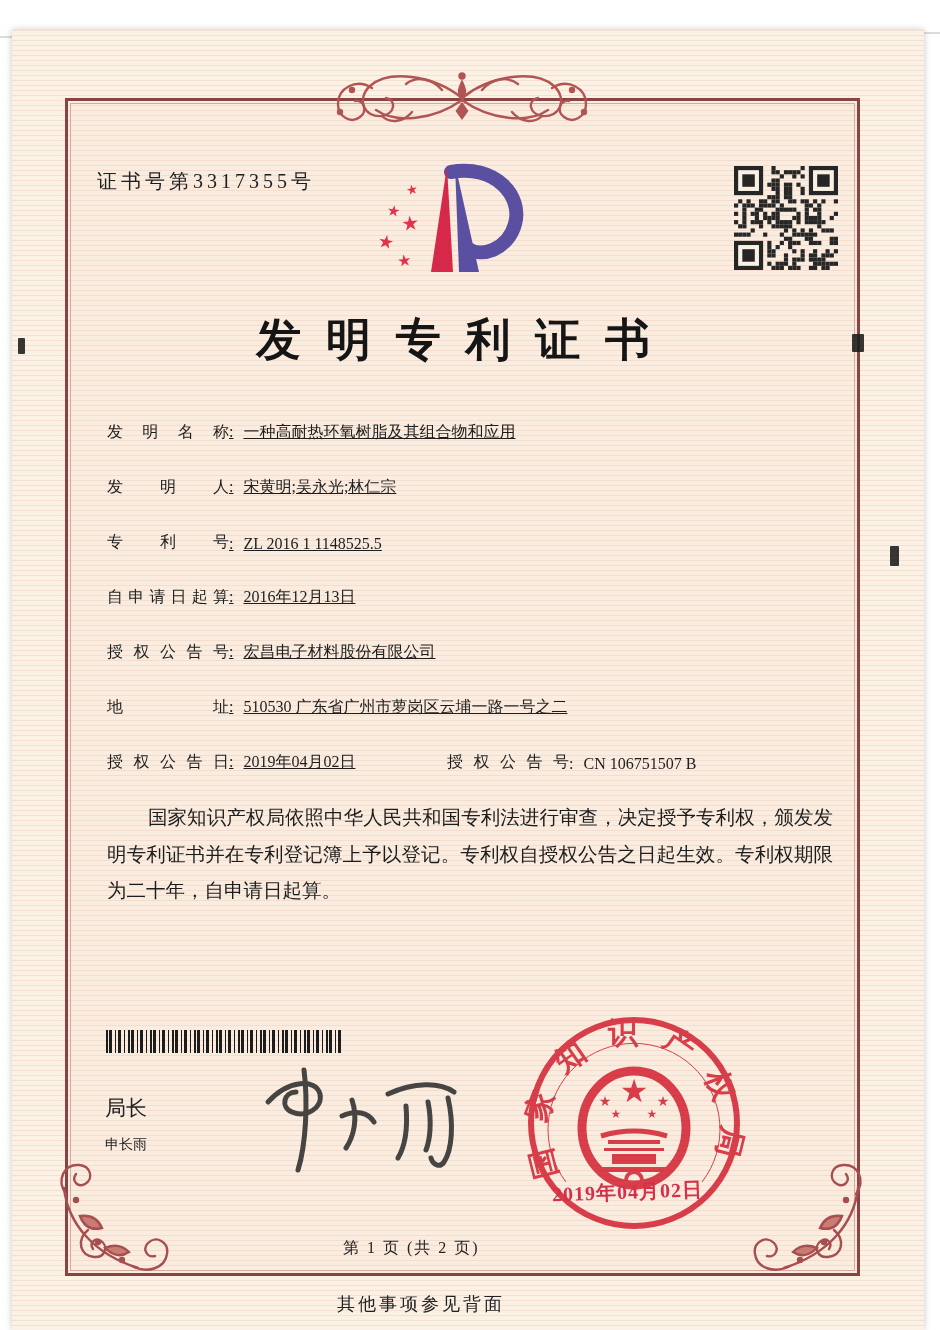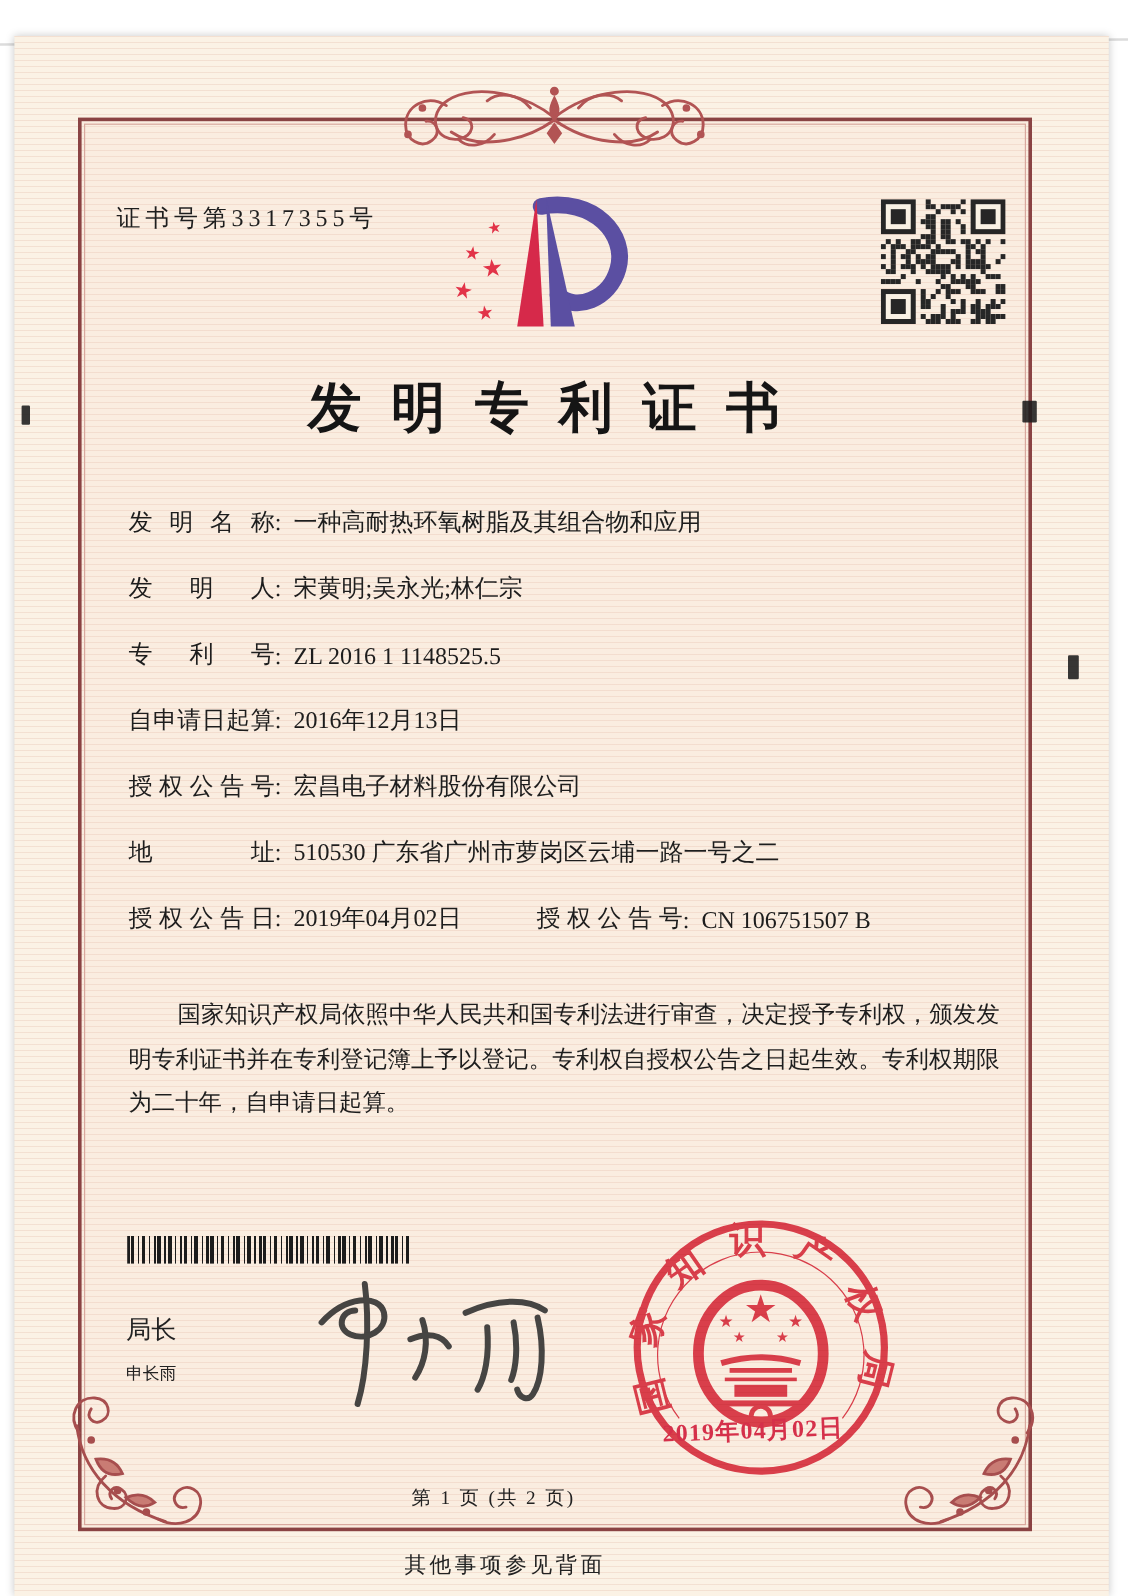--- a/index.html
+++ b/index.html
@@ -32,25 +32,25 @@
   .orn-br{left:710px;top:1100px;transform:scaleX(-1);}
   .cert-no{position:absolute;left:85px;top:138px;font-size:20px;letter-spacing:4px;color:#1e1e1e;}
   .logo{position:absolute;left:363px;top:126px;}
   .qr{position:absolute;left:722px;top:136px;width:104px;height:104px;}
   .title{
     position:absolute;left:53px;top:280px;width:789px;text-align:center;
     font-size:45px;font-weight:bold;letter-spacing:0.55em;padding-left:0.27em;
     box-sizing:border-box;color:#151515;
   }
   .fields{position:absolute;left:95px;top:392px;width:720px;}
-  .field-row{position:absolute;left:0;font-size:20px;white-space:nowrap;color:#1d1d1d;}
+  .field-row{position:absolute;left:0;font-size:16px;white-space:nowrap;color:#1d1d1d;text-decoration:underline;}
   .jlabel{display:inline-block;width:122px;text-align:justify;text-align-last:justify;vertical-align:bottom;}
   .colon{margin-right:10px;}
   .pair2{position:absolute;left:340px;top:0;}
-  .paras{position:absolute;left:95px;top:770px;width:726px;font-size:19.5px;line-height:1.88;text-align:justify;color:#1d1d1d;margin-top:29px;}
+  .paras{position:absolute;left:95px;top:770px;width:726px;font-size:19.5px;line-height:1.88;text-align:justify;color:#1d1d1d;}
   .paras p{margin:0;text-indent:2.1em;}
   .barcode{
     position:absolute;left:94px;top:1000px;width:236px;height:23px;
     background:repeating-linear-gradient(90deg,
       #1c1c1c 0 2px,transparent 2px 3px,#1c1c1c 3px 6px,transparent 6px 9px,
       #1c1c1c 9px 10px,transparent 10px 12px,#1c1c1c 12px 15px,transparent 15px 18px,
       #1c1c1c 18px 19px,transparent 19px 22px);
   }
   .director-title{position:absolute;left:93px;top:1064px;font-size:21px;font-family:"Liberation Sans","DejaVu Sans",sans-serif;color:#222;}
   .director-name{position:absolute;left:93px;top:1106px;font-size:14px;font-family:"Liberation Sans","DejaVu Sans",sans-serif;color:#222;text-align:center;}

